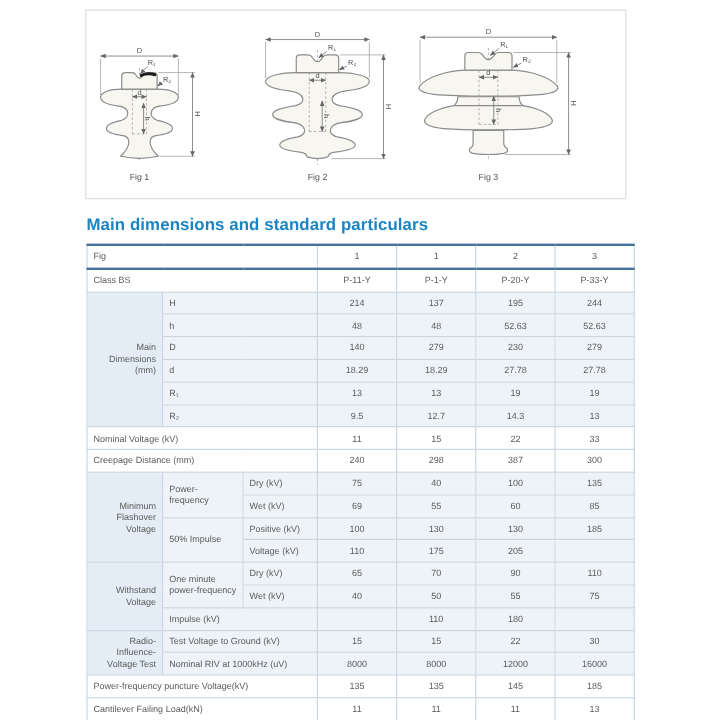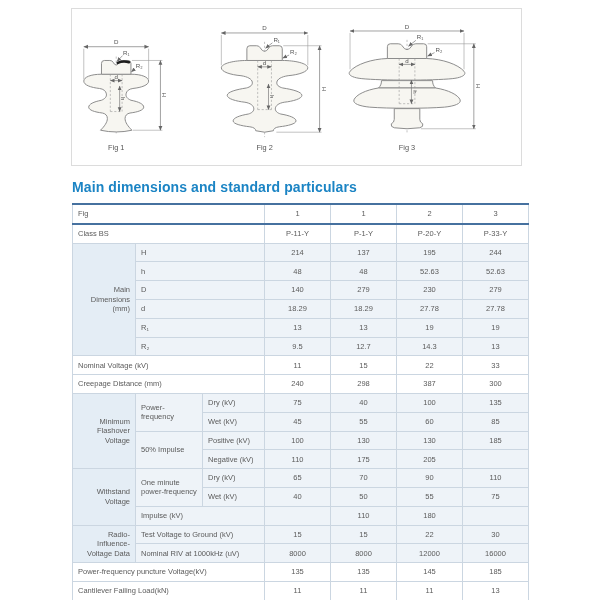--- a/index.html
+++ b/index.html
@@ -247,35 +247,35 @@
     <td class="grp" rowspan="4">Minimum Flashover Voltage</td>
     <td class="lab" rowspan="2">Power-frequency</td>
     <td class="lab">Dry (kV)</td>
     <td class="val">75</td>
     <td class="val">40</td>
     <td class="val">100</td>
     <td class="val">135</td>
   </tr>
   <tr class="tint">
     <td class="lab">Wet (kV)</td>
-    <td class="val">45</td>
+    <td class="val">69</td>
     <td class="val">55</td>
     <td class="val">60</td>
     <td class="val">85</td>
   </tr>
   <tr class="tint">
     <td class="lab" rowspan="2">50% Impulse</td>
     <td class="lab">Positive (kV)</td>
     <td class="val">100</td>
     <td class="val">130</td>
     <td class="val">130</td>
     <td class="val">185</td>
   </tr>
   <tr class="tint">
-    <td class="lab">Negative (kV)</td>
+    <td class="lab">Voltage (kV)</td>
     <td class="val">110</td>
     <td class="val">175</td>
     <td class="val">205</td>
     <td class="val"></td>
   </tr>
 
   <tr class="tint">
     <td class="grp" rowspan="3">Withstand Voltage</td>
     <td class="lab" rowspan="2">One minute power-frequency</td>
     <td class="lab">Dry (kV)</td>
@@ -293,21 +293,21 @@
   </tr>
   <tr class="tint">
     <td class="lab" colspan="2">Impulse (kV)</td>
     <td class="val"></td>
     <td class="val">110</td>
     <td class="val">180</td>
     <td class="val"></td>
   </tr>
 
   <tr class="tint">
-    <td class="grp" rowspan="2">Radio-Influence-Voltage Data</td>
+    <td class="grp" rowspan="2">Radio-Influence-Voltage Test</td>
     <td class="lab" colspan="2">Test Voltage to Ground (kV)</td>
     <td class="val">15</td>
     <td class="val">15</td>
     <td class="val">22</td>
     <td class="val">30</td>
   </tr>
   <tr class="tint">
     <td class="lab" colspan="2">Nominal RIV at 1000kHz (uV)</td>
     <td class="val">8000</td>
     <td class="val">8000</td>

